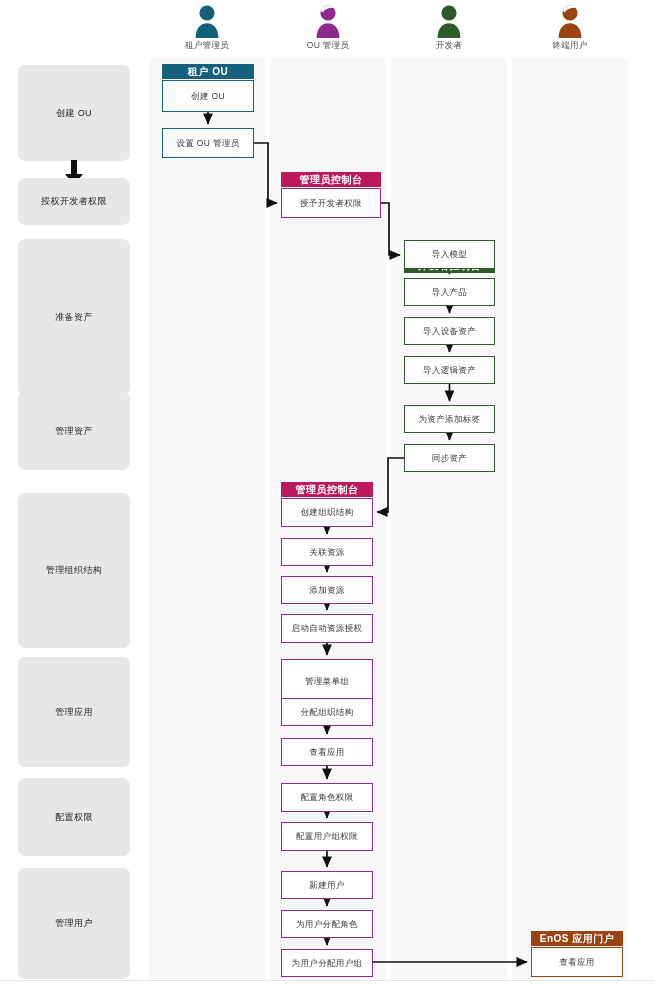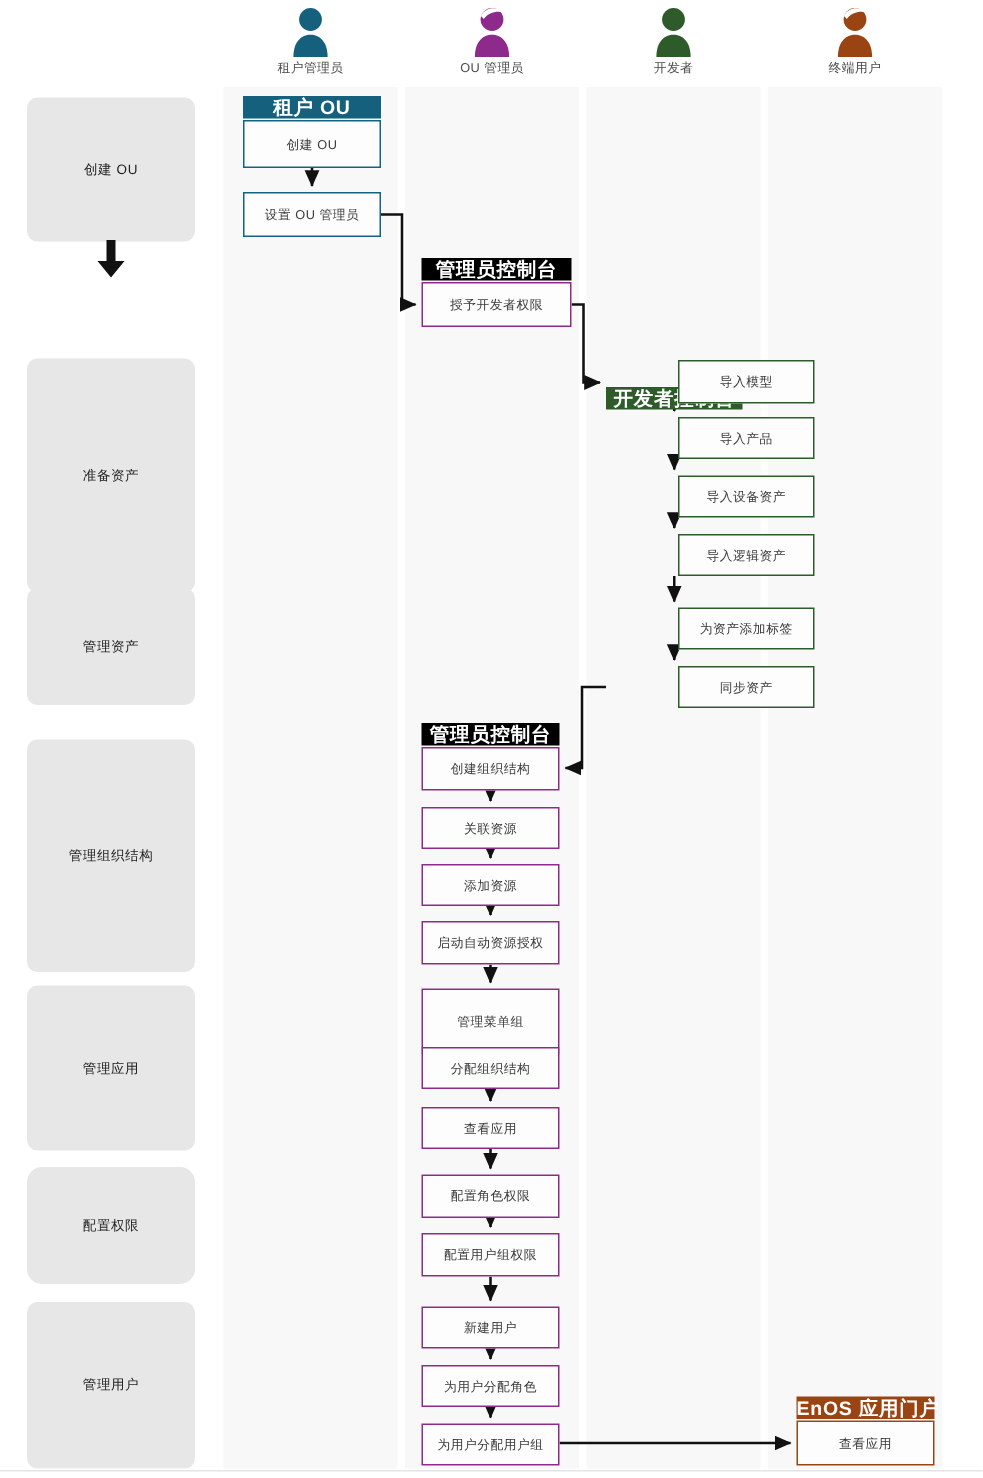--- a/index.html
+++ b/index.html
@@ -77,21 +77,21 @@
     height: 26px;
   }
 
   
   .group-head {
     position: absolute;
     height: 15px;
     line-height: 15px;
     text-align: center;
     color: #ffffff;
-    font-size: 13px;
+    font-size: 10px;
     font-weight: bold;
     letter-spacing: .5px;
     white-space: nowrap;
   }
   .node {
     position: absolute;
     box-sizing: border-box;
     background: #fdfdfd;
     border-width: 1.6px;
     border-style: solid;
@@ -105,22 +105,22 @@
     color: #3a3a3a;
     letter-spacing: .35px;
     line-height: 1.25;
     white-space: nowrap;
   }
 
   
   .c-tenant  { border-color: #14627f; }
   .h-tenant  { background: #14607d; }
   .c-admin   { border-color: #8e2a8b; }
-  .h-admin   { background: #000000; }
-  .c-dev     { border-color: #2d5b2a; margin-left: 48px; }
+  .h-admin   { background: #be185d; }
+  .c-dev     { border-color: #2d5b2a; }
   .h-dev     { background: #2d5b2a; }
   .c-portal  { border-color: #9a4413; }
   .h-portal  { background: #9a4413; }
 
   
   .conn {
     position: absolute;
     left: 0; top: 0;
     width: 655px;
     height: 985px;
@@ -179,33 +179,36 @@
     </svg>
     <div class="role-label">终端用户</div>
   </div>
 
   <div class="phase" style="top:65px;height:96px;">
     <span>创建 OU</span>
   </div>
   <svg class="phase-arrow" style="top:160px;" viewBox="0 0 22 26">
     <path d="M8 0 H14 V14 H20 L11 25 L2 14 H8 Z" fill="#111111"></path>
   </svg>
+  <div class="phase" style="top:178px;height:47px;">
+    <span>授权开发者权限</span>
+  </div>
   <div class="phase" style="top:239px;height:156px;">
     <span>准备资产</span>
   </div>
   <div class="phase" style="top:392px;height:78px;">
     <span>管理资产</span>
   </div>
   <div class="phase" style="top:493px;height:155px;">
     <span>管理组织结构</span>
   </div>
   <div class="phase" style="top:657px;height:110px;">
     <span>管理应用</span>
   </div>
-  <div class="phase" style="top:778px;height:78px;border-radius:10px;">
+  <div class="phase" style="top:778px;height:78px;">
     <span>配置权限</span>
   </div>
   <div class="phase" style="top:868px;height:111px;">
     <span>管理用户</span>
   </div>
 
   <svg class="conn">
     <defs>
       <marker id="ah" markerWidth="7" markerHeight="7" refX="6.2" refY="3.1" orient="auto">
         <path d="M0 0.2 L6.6 3.1 L0 6.0 Z" fill="#111111"></path>

